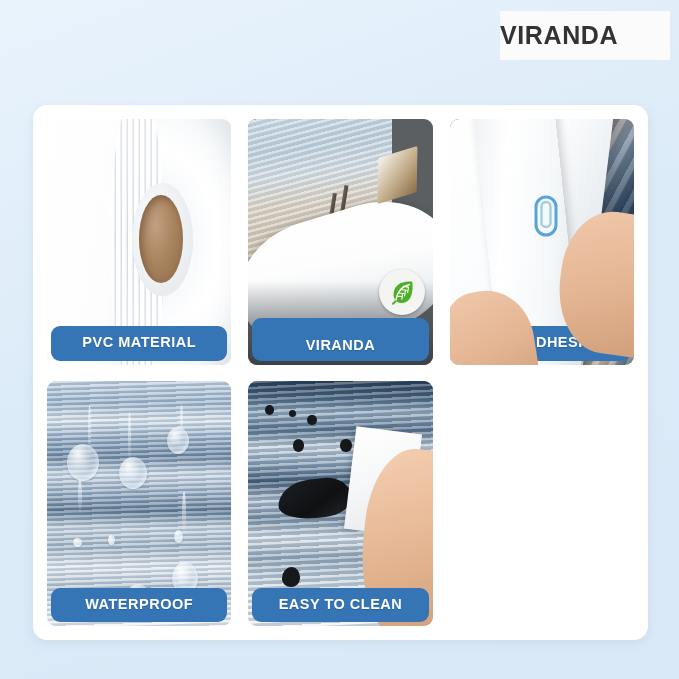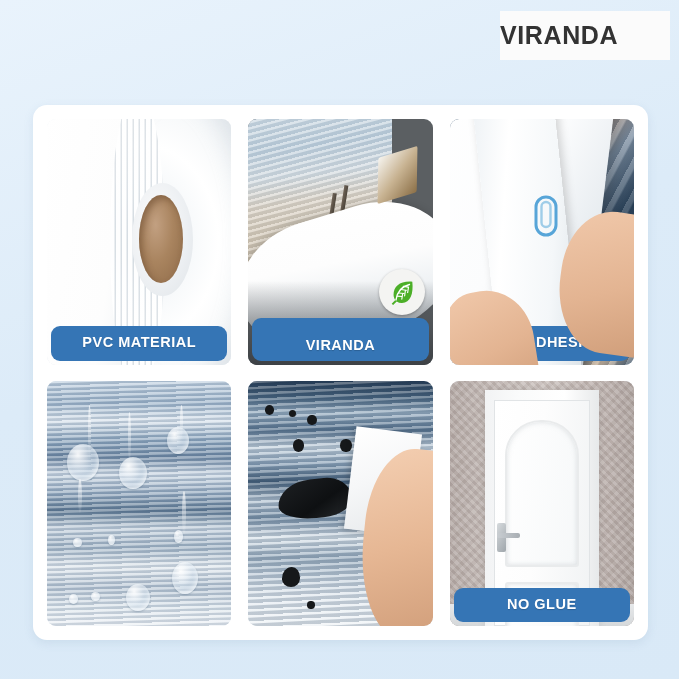--- a/index.html
+++ b/index.html
@@ -485,46 +485,36 @@
           <div class="drop" style="left:65%;top:19%;width:12%;height:11%"></div>
           <div class="trail" style="left:73%;top:45%;width:4px;height:18%"></div>
           <div class="drop" style="left:69%;top:61%;width:5%;height:5%"></div>
           <div class="drop" style="left:68%;top:74%;width:14%;height:13%"></div>
           <div class="drop" style="left:43%;top:83%;width:13%;height:11%"></div>
           <div class="drop" style="left:12%;top:87%;width:5%;height:4%"></div>
           <div class="drop" style="left:24%;top:86%;width:5%;height:4%"></div>
           <div class="drop" style="left:33%;top:63%;width:4%;height:4%"></div>
           <div class="drop" style="left:14%;top:64%;width:5%;height:4%"></div>
         </div>
+        <div class="label">WATERPROOF</div>
       </div>
 
       <div class="cell">
         <div class="photo">
           <div class="clean-bg"></div>
           <div class="stain" style="left:9%;top:10%;width:5%;height:4%"></div>
           <div class="stain" style="left:22%;top:12%;width:4%;height:3%"></div>
           <div class="stain" style="left:32%;top:14%;width:5%;height:4%"></div>
           <div class="stain" style="left:24%;top:24%;width:6%;height:5%"></div>
           <div class="stain" style="left:50%;top:24%;width:6%;height:5%"></div>
           <div class="stain big"></div>
           <div class="stain" style="left:18%;top:76%;width:10%;height:8%;border-radius:55% 45% 50% 50% / 60% 55% 45% 40%"></div>
           <div class="stain" style="left:32%;top:90%;width:4%;height:3%"></div>
           <div class="cloth"></div>
           <div class="clean-hand"></div>
         </div>
+        <div class="label">EASY TO CLEAN</div>
       </div>
 
-      <div class="cell">
-        <div class="photo">
-          <div class="door-bg"></div>
-          <div class="baseboard"></div>
-          <div class="door-frame"></div>
-          <div class="door-slab"></div>
-          <div class="door-panel"></div>
-          <div class="door-panel low"></div>
-          <div class="door-handle"></div>
-        </div>
-        <div class="label">NO GLUE</div>
-      </div>
 
     </div>
   </div>
 </div>
 
 </body></html>

